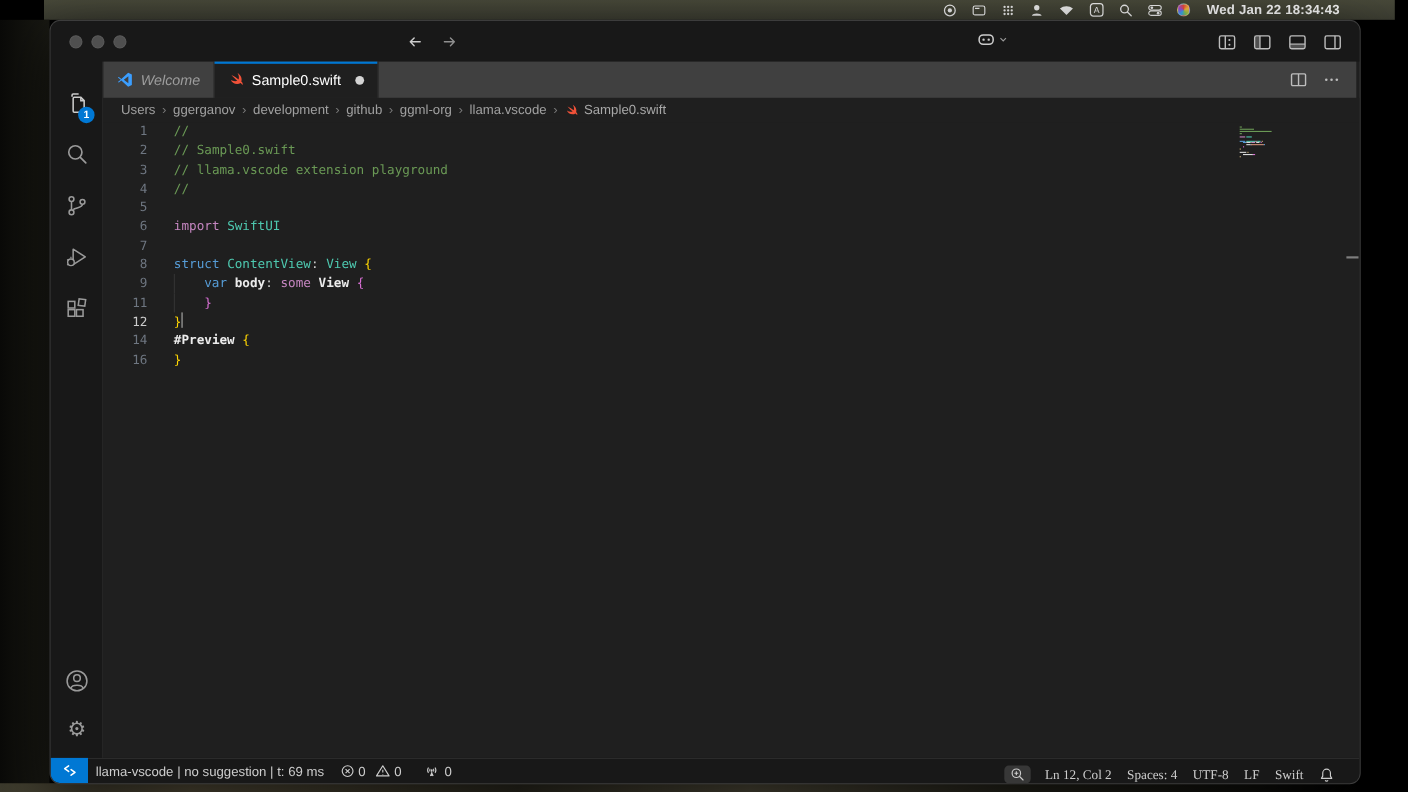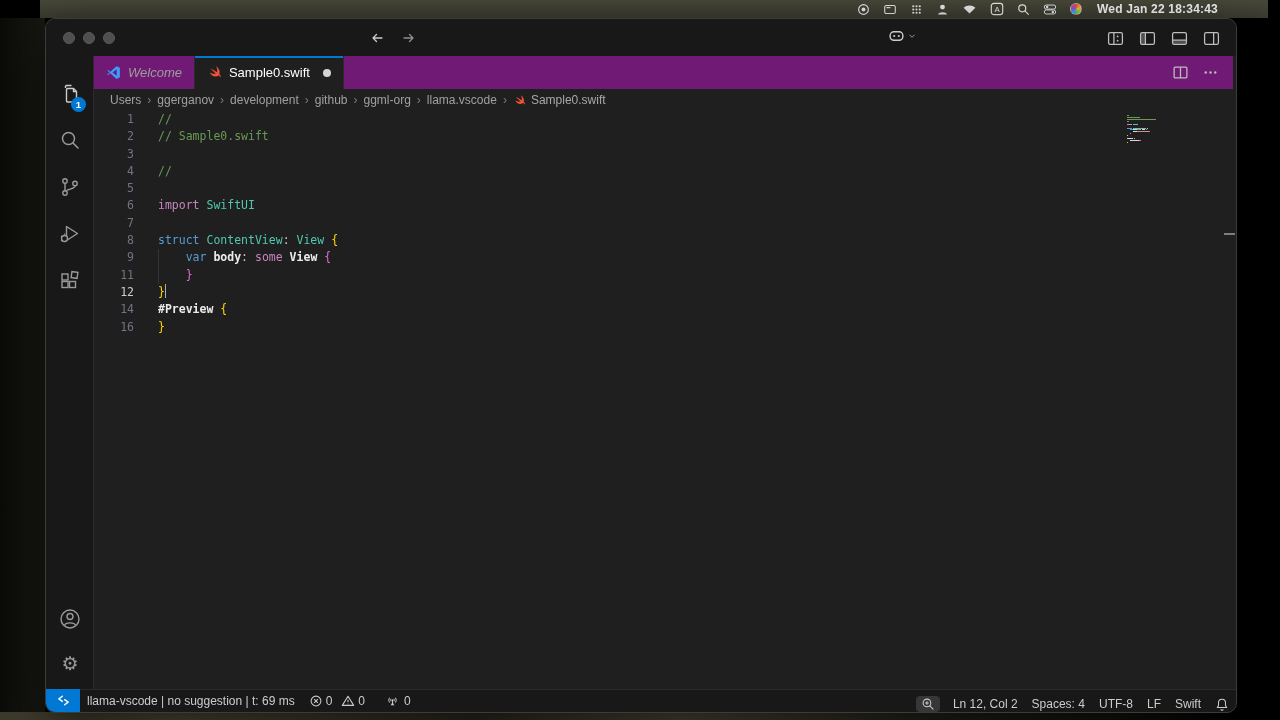--- a/index.html
+++ b/index.html
@@ -42,21 +42,21 @@
   .activitybar { position:absolute; left:0; top:37px; bottom:23px; width:48px;
     background:#181818; border-right:1px solid #2b2b2b; }
   .ab-item { position:absolute; left:0; width:48px; height:40px; display:flex;
     align-items:center; justify-content:center; }
   .ab-badge { position:absolute; right:8px; bottom:2px; min-width:15px; height:15px;
     background:#0078d4; border-radius:50%; color:#fff; font-size:9.5px; font-weight:bold;
     display:flex; align-items:center; justify-content:center; }
   .gear-glyph { font-size:19px; color:#9a9a9a; line-height:1; }
 
   
-  .tabbar { position:absolute; left:48px; top:37px; right:3px; height:33px; background:#701a75; display:flex; }
+  .tabbar { position:absolute; left:48px; top:37px; right:3px; height:33px; background:#404040; display:flex; }
   .tab { height:33px; display:flex; align-items:center; gap:7px; padding:0 12px;
     border-right:1px solid #2b2b2b; font-size:13px; color:#9d9d9d; position:relative; }
   .tab.active { background:#1f1f1f; color:#fff; }
   .tab.active::before { content:""; position:absolute; left:0; right:0; top:0; height:2px; background:#0078d4; }
   .tab .preview { font-style:italic; }
   .tab-dot { width:8px; height:8px; border-radius:50%; background:#d4d4d4; margin-left:6px; }
   .tabbar-actions { margin-left:auto; display:flex; align-items:center; gap:8px; padding-right:12px; }
 
   
   .breadcrumbs { position:absolute; left:48px; top:70px; right:0; height:22px; background:#1f1f1f;
@@ -84,21 +84,21 @@
   .mm-tok { height:1.2px; display:inline-block; }
   .overview-mark { position:absolute; right:1px; top:214px; width:11px; height:2px; background:#7e7e7e; }
 
   
   .statusbar { position:absolute; left:0; bottom:0; right:0; height:23px; background:#181818;
     border-top:1px solid #2b2b2b; display:flex; align-items:flex-end; font-size:12px; color:#cccccc; }
   .sb-remote { width:34px; height:23px; background:#0078d4; display:flex; align-items:center;
     justify-content:center; flex:none; }
   .sb-item { display:flex; align-items:center; gap:4px; padding:0 7px; white-space:nowrap; }
   .sb-left { display:flex; align-items:center; }
-  .sb-right { margin-left:auto; display:flex; align-items:center; padding-right:0; }
+  .sb-right { margin-left:auto; display:flex; align-items:center; padding-right:16px;font-family:Liberation Serif, serif; }
   .sb-zoombox { background:#373737; border-radius:4px; padding:1px 5px; margin-right:6px;
     display:flex; align-items:center; }
   .sb-problems { gap:3px; }
   .sb-problems .num { margin-right:6px; }
 </style>
 </head>
 <body>
 
 <div class="menubar">
   <span>
@@ -322,20 +322,21 @@
         <div class="line">
           <div class="ln">1</div>
           <div class="code"><span class="tk-cm">//</span></div>
         </div>
         <div class="line">
           <div class="ln">2</div>
           <div class="code"><span class="tk-cm">// Sample0.swift</span></div>
         </div>
         <div class="line">
           <div class="ln">3</div>
+          <div class="code"><span class="tk-cm">// llama.vscode extension playground</span></div>
         </div>
         <div class="line">
           <div class="ln">4</div>
           <div class="code"><span class="tk-cm">//</span></div>
         </div>
         <div class="line">
           <div class="ln">5</div>
           <div class="code"></div>
         </div>
         <div class="line">

